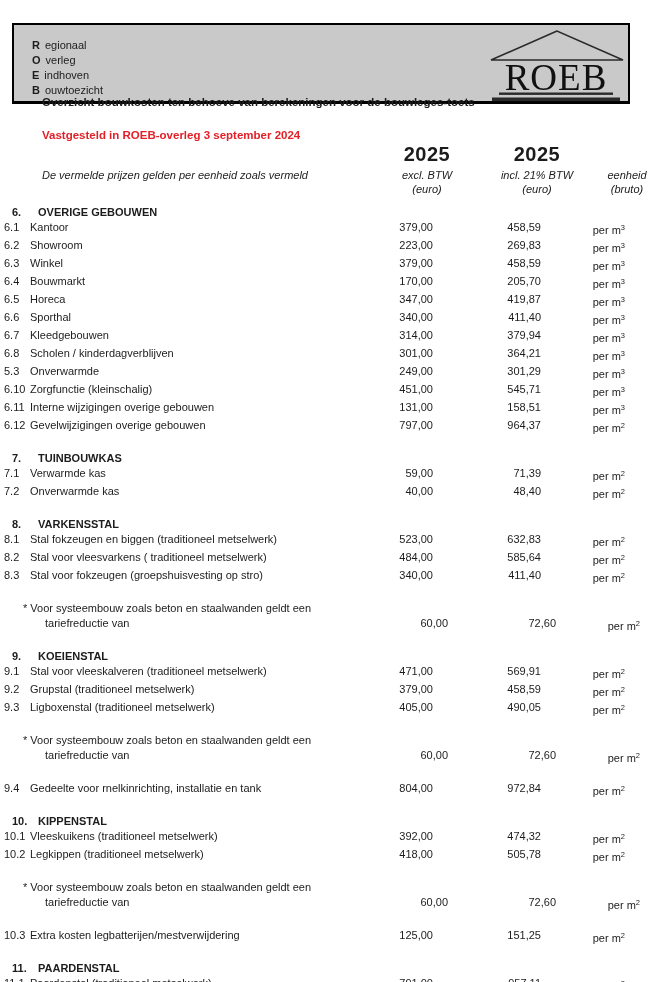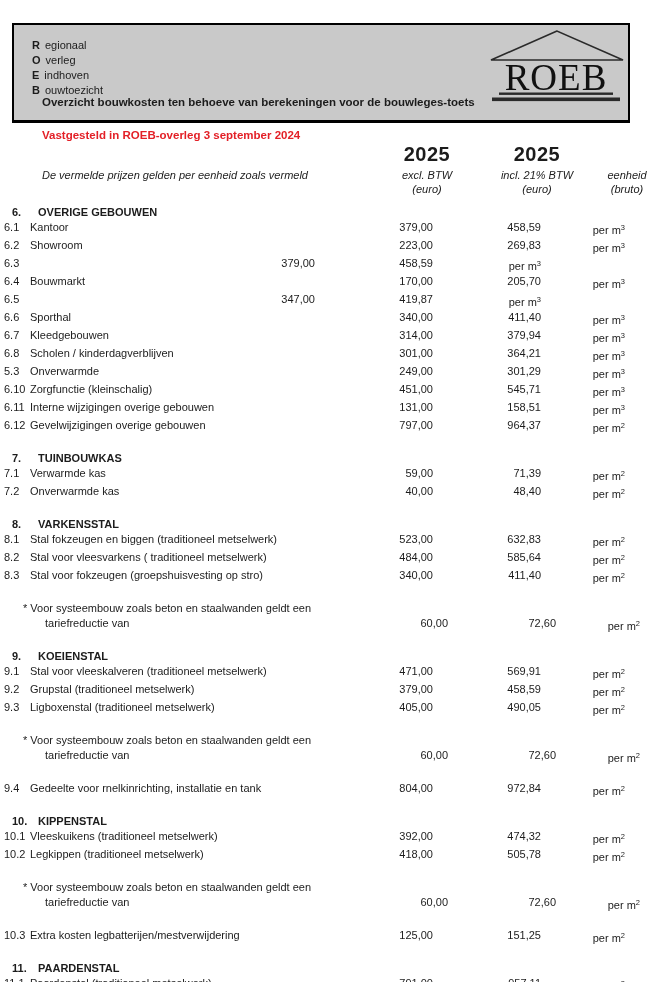--- a/index.html
+++ b/index.html
@@ -5,21 +5,21 @@
   html,body{margin:0;padding:0;}
   body{
     width:660px;height:982px;background:#ffffff;
     font-family:"Liberation Sans","DejaVu Sans",sans-serif;
     color:#1c1c1c;
   }
   .page{position:relative;width:660px;height:982px;overflow:hidden;}
 
   
   .logo-box{
-    position:absolute;left:12px;top:23px;width:618px;height:100px;
+    position:absolute;left:12px;top:23px;width:618px;height:81px;
     box-sizing:border-box;background:var(--box-gray,#c9c9c9);
     border:2px solid #000;border-bottom-width:3px;
     display:flex;justify-content:space-between;
   }
   .acronym{padding:13px 0 0 18px;font-size:11px;line-height:15px;}
   .acro-initial{font-weight:bold;margin-right:5px;}
   .logo-art{margin:4px 2px 0 0;}
 
   
   .doc-title{position:absolute;left:42px;top:96px;font-size:11.5px;font-weight:bold;}
@@ -98,33 +98,35 @@
       </div>
       <div class="row item">
         <span class="c-num">6.2</span>
         <span class="c-desc">Showroom</span>
         <span class="c-excl">223,00</span>
         <span class="c-incl">269,83</span>
         <span class="c-unit"><span class="unit-base">per m</span><span class="sup">3</span></span>
       </div>
       <div class="row item">
         <span class="c-num">6.3</span>
+        <span class="c-desc">Winkel</span>
         <span class="c-excl">379,00</span>
         <span class="c-incl">458,59</span>
         <span class="c-unit"><span class="unit-base">per m</span><span class="sup">3</span></span>
       </div>
       <div class="row item">
         <span class="c-num">6.4</span>
         <span class="c-desc">Bouwmarkt</span>
         <span class="c-excl">170,00</span>
         <span class="c-incl">205,70</span>
         <span class="c-unit"><span class="unit-base">per m</span><span class="sup">3</span></span>
       </div>
       <div class="row item">
         <span class="c-num">6.5</span>
+        <span class="c-desc">Horeca</span>
         <span class="c-excl">347,00</span>
         <span class="c-incl">419,87</span>
         <span class="c-unit"><span class="unit-base">per m</span><span class="sup">3</span></span>
       </div>
       <div class="row item">
         <span class="c-num">6.6</span>
         <span class="c-desc">Sporthal</span>
         <span class="c-excl">340,00</span>
         <span class="c-incl">411,40</span>
         <span class="c-unit"><span class="unit-base">per m</span><span class="sup">3</span></span>

